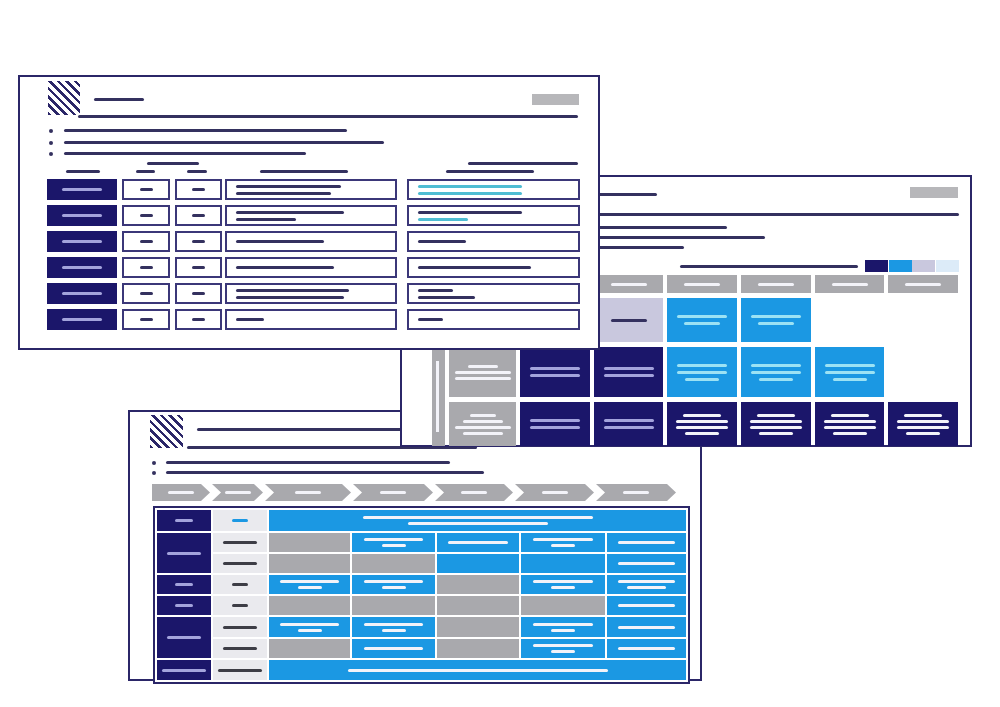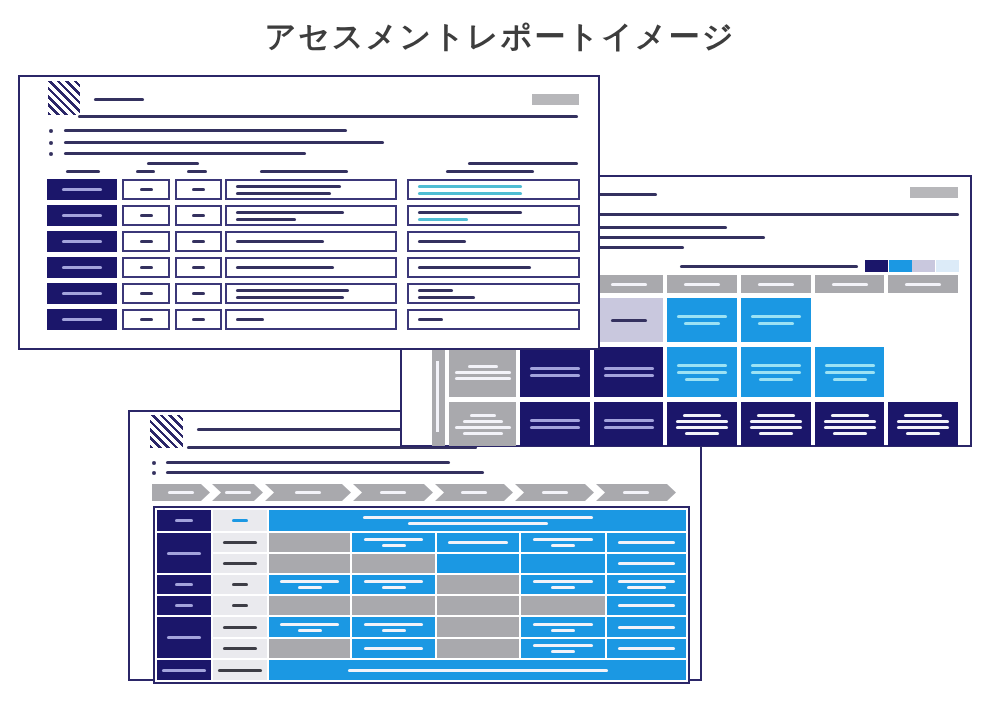--- a/index.html
+++ b/index.html
@@ -60,21 +60,20 @@
   .t3c.nl{background:var(--navy);}
   .t3c.sub{background:var(--lightcell);}
   .t3c.g{background:var(--gray);}
   .t3c.b,.t3c.bl,.t3c.bld,.t3c.b2,.t3c.span{background:var(--blue);}
   .t3c .wl{height:3px;}
 </style>
 </head>
 <body>
 
 <div class="stage">
-  <div class="title">アセスメントレポートイメージ</div>
 
   <section class="card doc1">
     <div class="hatch" style="left:28px;top:4px;width:32px;height:34px;"></div>
     <div class="ln2" style="left:74px;top:21px;width:50px;"></div>
     <div class="badge" style="left:512px;top:17px;width:47px;height:11px;"></div>
     <div class="ln2" style="left:58px;top:38px;width:500px;height:2.5px;"></div>
     <div class="dot" style="left:29px;top:52px;"></div>
     <div class="dot" style="left:29px;top:64px;"></div>
     <div class="dot" style="left:29px;top:75px;"></div>
     <div class="ln2" style="left:44px;top:52px;width:283px;"></div>

